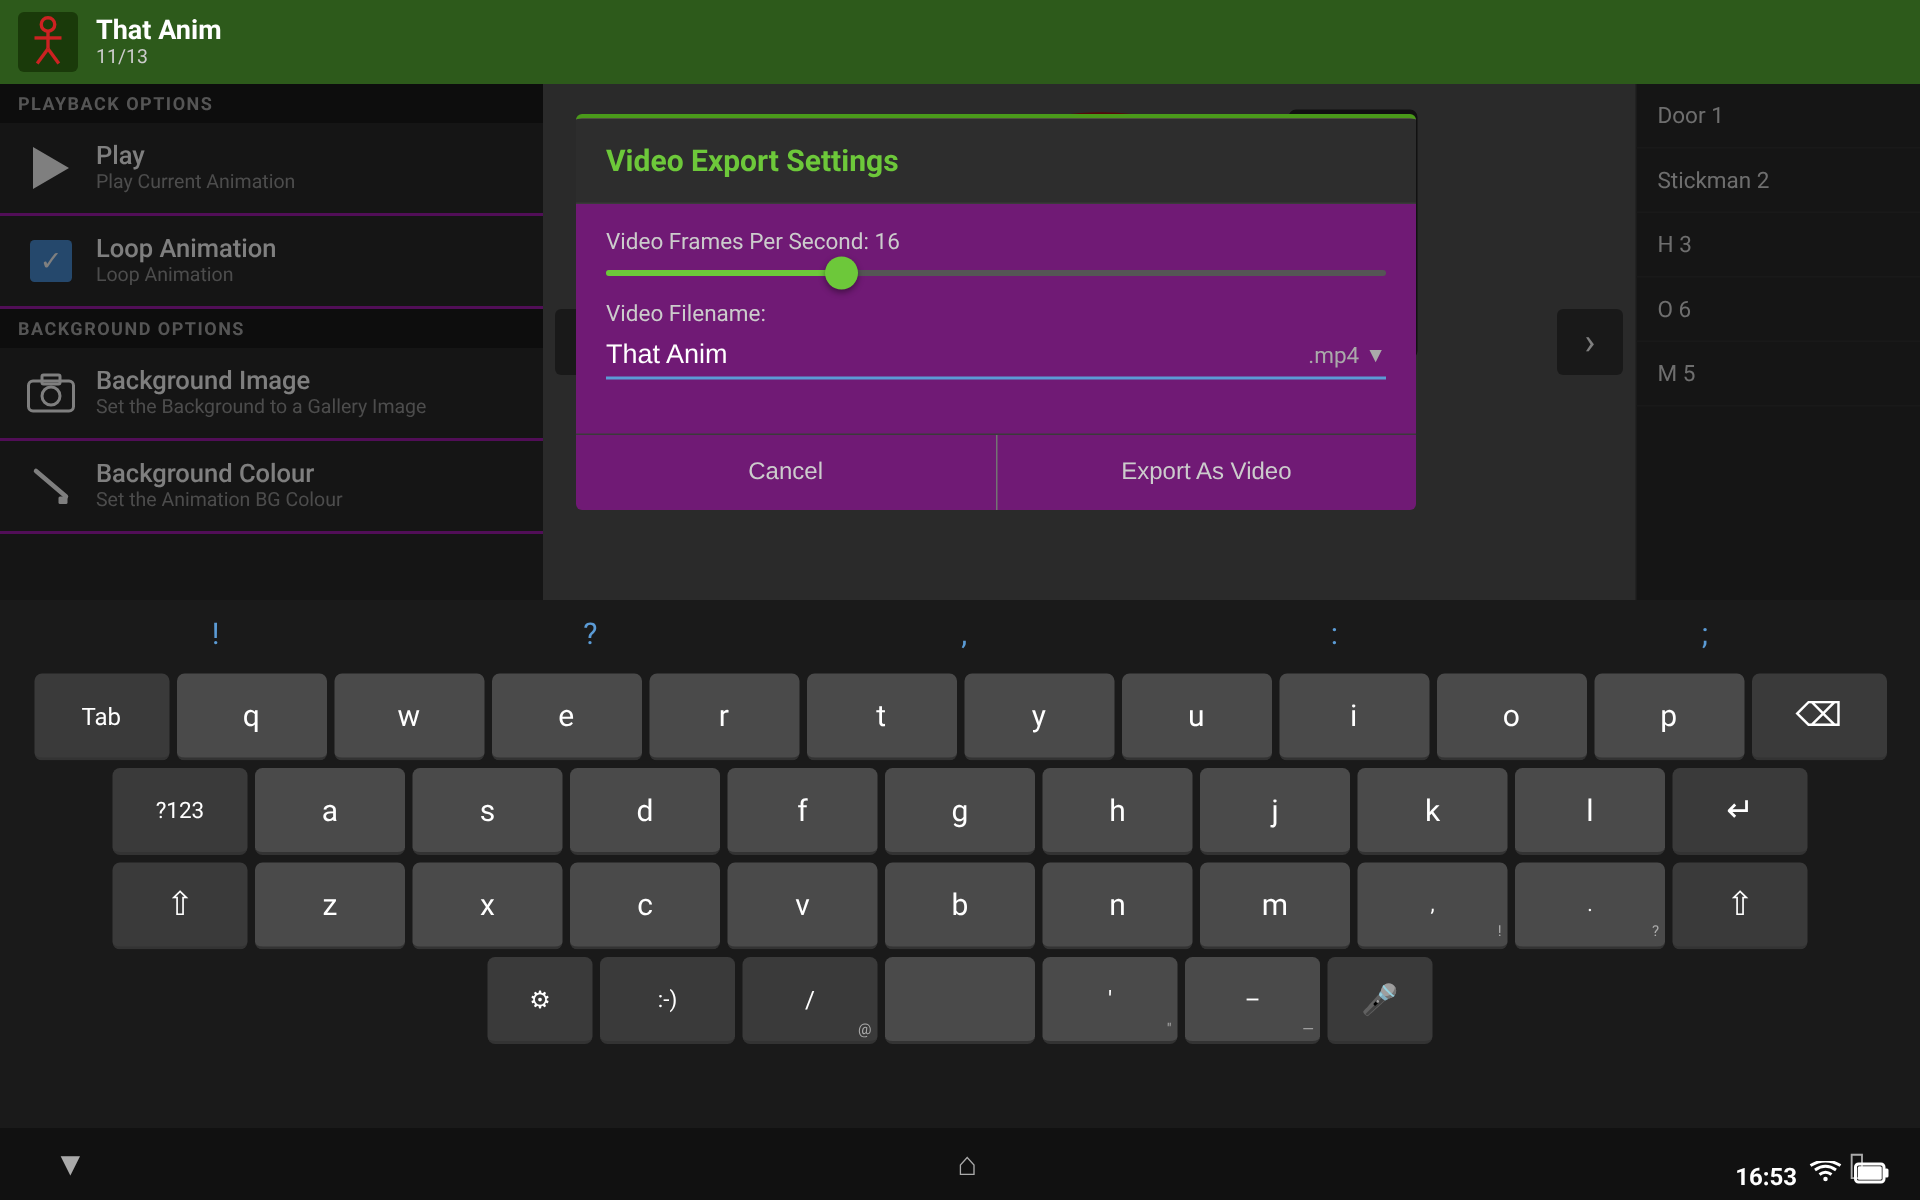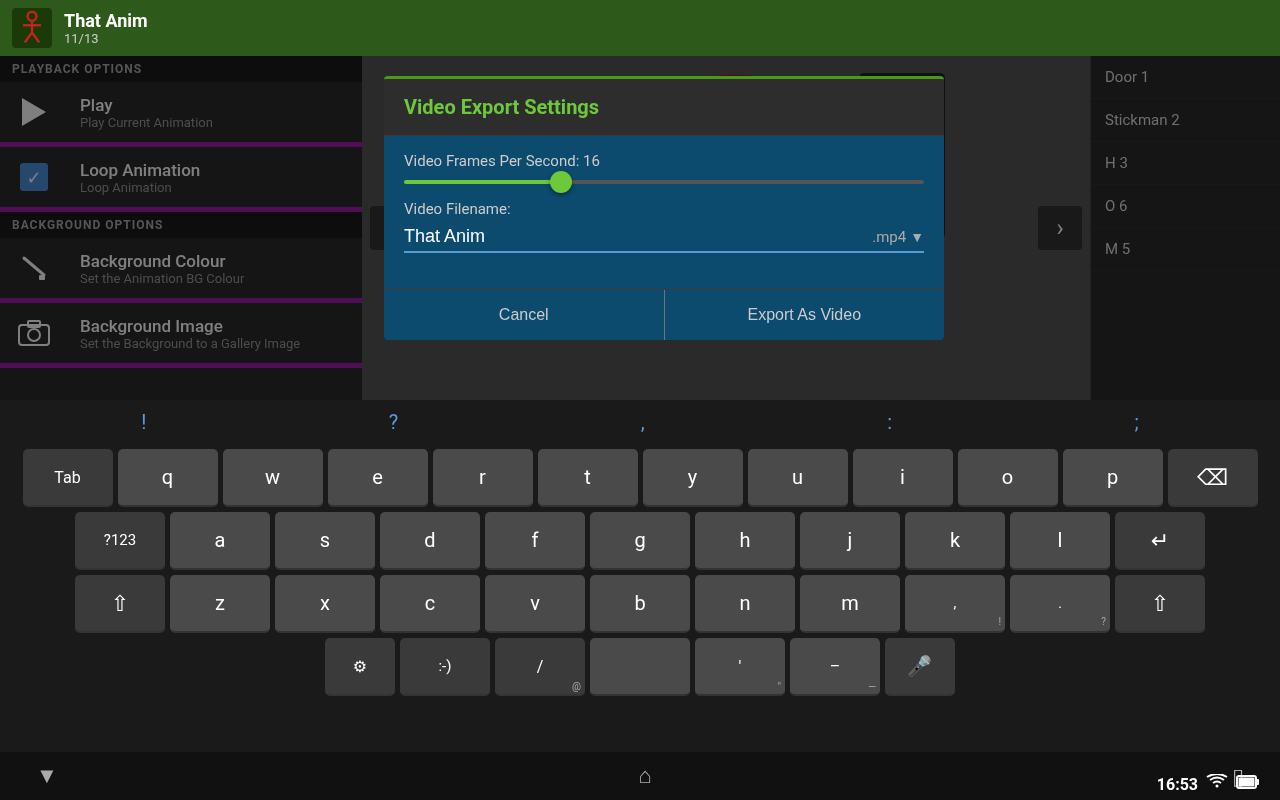--- a/index.html
+++ b/index.html
@@ -63,24 +63,24 @@
     .section-header {
       background: #1a1a1a;
       color: #aaa;
       font-size: 12px;
       font-weight: bold;
       padding: 6px 12px;
       letter-spacing: 1px;
     }
     .menu-item {
       display: flex;
-      align-items: flex-end;
+      align-items: flex-start;
       padding: 12px 16px;
-      gap: 28px;
-      border-bottom: 5px solid #a21caf;
+      gap: 12px;
+      border-bottom: 2px solid #a21caf;
       cursor: pointer;
     }
     .menu-item-icon {
       width: 36px;
       height: 36px;
       display: flex;
       align-items: center;
       justify-content: center;
       flex-shrink: 0;
     }
@@ -173,21 +173,21 @@
       height: 100%;
       background: rgba(0,0,0,0.5);
       display: flex;
       align-items: flex-start;
       justify-content: center;
       padding-top: 20px;
       z-index: 100;
     }
     #modal {
       width: 560px;
-      background: #0c4a6e;
+      background: #701a75;
       border-radius: 4px;
       overflow: hidden;
       border-top: 3px solid #4a9a1a;
       margin-left: 48px;
     }
     #modal-title {
       background: #2d2d2d;
       color: #6dc83a;
       font-size: 20px;
       font-weight: bold;
@@ -495,42 +495,42 @@
       <div class="menu-item-text">
         <span class="menu-item-title">Loop Animation</span>
         <span class="menu-item-subtitle">Loop Animation</span>
       </div>
     </div>
 
     <div class="section-header">BACKGROUND OPTIONS</div>
 
     <div class="menu-item">
       <div class="menu-item-icon">
-        <svg width="30" height="30" viewBox="0 0 30 30">
-          <line x1="5" y1="5" x2="25" y2="22" stroke="white" stroke-width="3" stroke-linecap="round"></line>
-          <rect x="20" y="22" width="6" height="5" rx="1" fill="white"></rect>
-        </svg>
-      </div>
-      <div class="menu-item-text">
-        <span class="menu-item-title">Background Colour</span>
-        <span class="menu-item-subtitle">Set the Animation BG Colour</span>
-      </div>
-    </div>
-
-    <div class="menu-item">
-      <div class="menu-item-icon">
         <svg width="32" height="28" viewBox="0 0 32 28">
           <rect x="1" y="6" width="30" height="20" rx="3" fill="none" stroke="white" stroke-width="2"></rect>
           <circle cx="16" cy="16" r="6" fill="none" stroke="white" stroke-width="2"></circle>
           <rect x="10" y="2" width="12" height="6" rx="1" fill="none" stroke="white" stroke-width="2"></rect>
         </svg>
       </div>
       <div class="menu-item-text">
         <span class="menu-item-title">Background Image</span>
         <span class="menu-item-subtitle">Set the Background to a Gallery Image</span>
+      </div>
+    </div>
+
+    <div class="menu-item">
+      <div class="menu-item-icon">
+        <svg width="30" height="30" viewBox="0 0 30 30">
+          <line x1="5" y1="5" x2="25" y2="22" stroke="white" stroke-width="3" stroke-linecap="round"></line>
+          <rect x="20" y="22" width="6" height="5" rx="1" fill="white"></rect>
+        </svg>
+      </div>
+      <div class="menu-item-text">
+        <span class="menu-item-title">Background Colour</span>
+        <span class="menu-item-subtitle">Set the Animation BG Colour</span>
       </div>
     </div>
   </div>
 
   <div id="canvas-area">
     <div id="canvas-bg">
 
       <svg width="100%" height="100%" style="position:absolute;top:0;left:0;">
 
         <rect x="50" y="20" width="60" height="70" rx="8" fill="none" stroke="#555" stroke-width="3"></rect>

